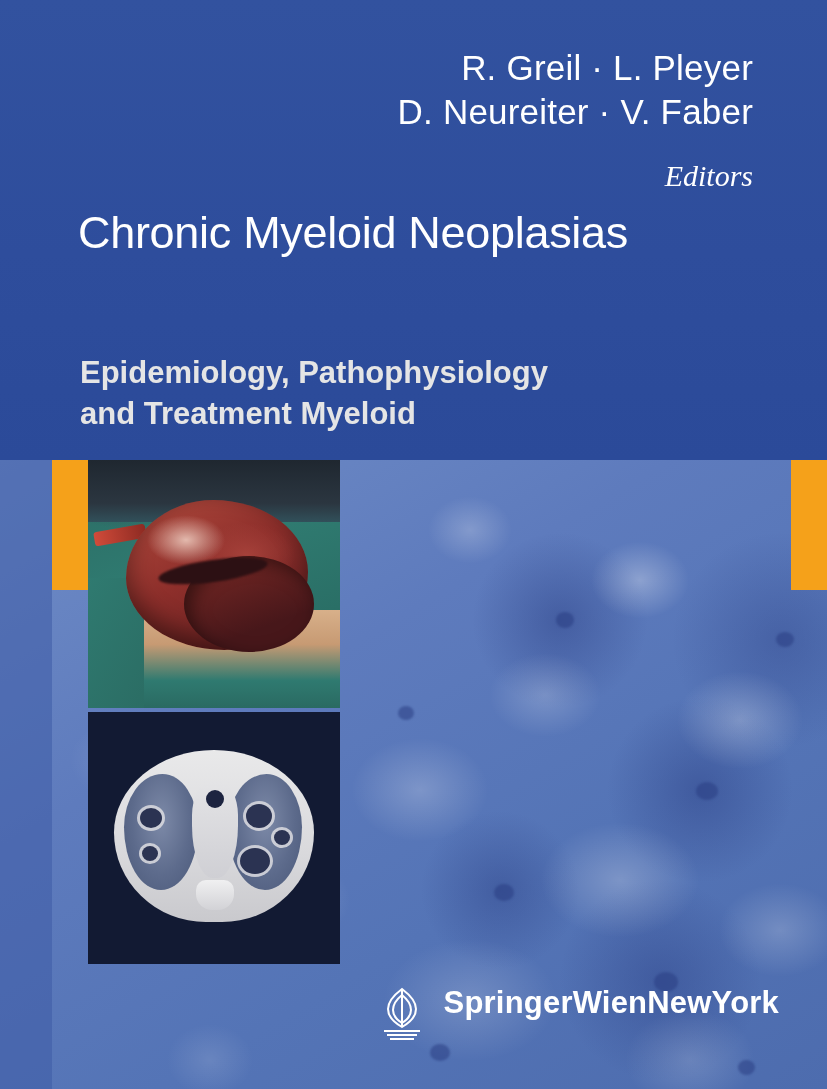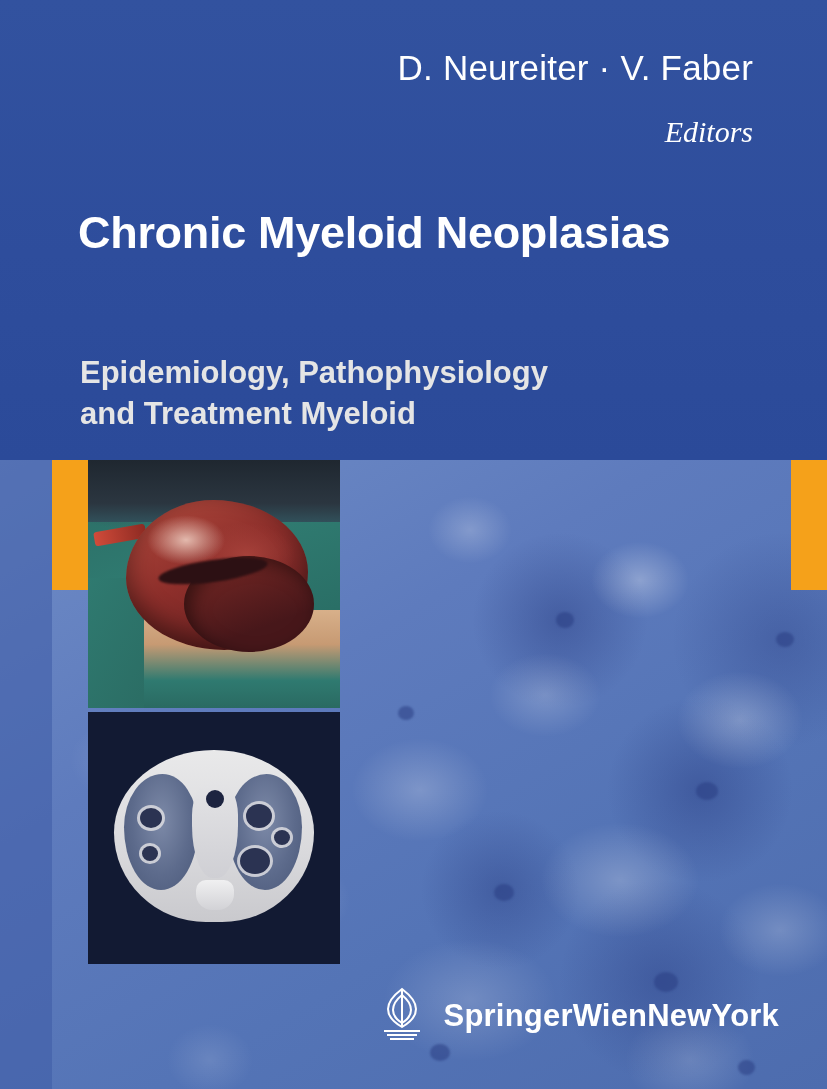--- a/index.html
+++ b/index.html
@@ -107,21 +107,21 @@
     font-size: 30px;
     line-height: 34px;
     color: #ffffff;
   }
   .title {
     position: absolute;
     left: 78px;
     top: 205px;
     width: 700px;
     color: #ffffff;
-    font-weight: 700;
+    font-weight: 400;
     font-size: 45px;
     line-height: 56px;
     letter-spacing: -0.3px;
   }
   .subtitle {
     position: absolute;
     left: 80px;
     top: 352px;
     width: 700px;
     color: #e5e5e5;
@@ -246,21 +246,21 @@
     width: 38px; height: 30px;
     border-radius: 10px 10px 16px 16px;
     background: linear-gradient(180deg,#f0f0f1,#d2d2d6);
   }
   
   .publisher {
     position: absolute;
     right: 48px;
     bottom: 42px;
     display: flex;
-    align-items: center;
+    align-items: flex-start;
     gap: 14px;
     color: #ffffff;
   }
   .publisher .logo {
     width: 56px; height: 62px;
     position: relative;
     flex: 0 0 auto;
   }
   .publisher .name {
     font-size: 31px;
@@ -286,20 +286,21 @@
     <div class="dot" style="left:398px; top:246px; width:16px; height:14px;"></div>
     <div class="dot" style="left:430px; top:584px; width:20px; height:17px;"></div>
     <div class="dot" style="left:738px; top:600px; width:17px; height:15px;"></div>
   </div>
 
   <div class="accent-strip-left"></div>
   <div class="accent-left"></div>
   <div class="accent-right"></div>
 
   <div class="editors">
+    <div class="line">R. Greil · L. Pleyer</div>
     <div class="line">D. Neureiter · V. Faber</div>
     <div class="role">Editors</div>
   </div>
 
   <div class="title">
     <div>Chronic Myeloid Neoplasias</div>
   </div>
 
   <div class="subtitle">
     <div>Epidemiology, Pathophysiology</div>

